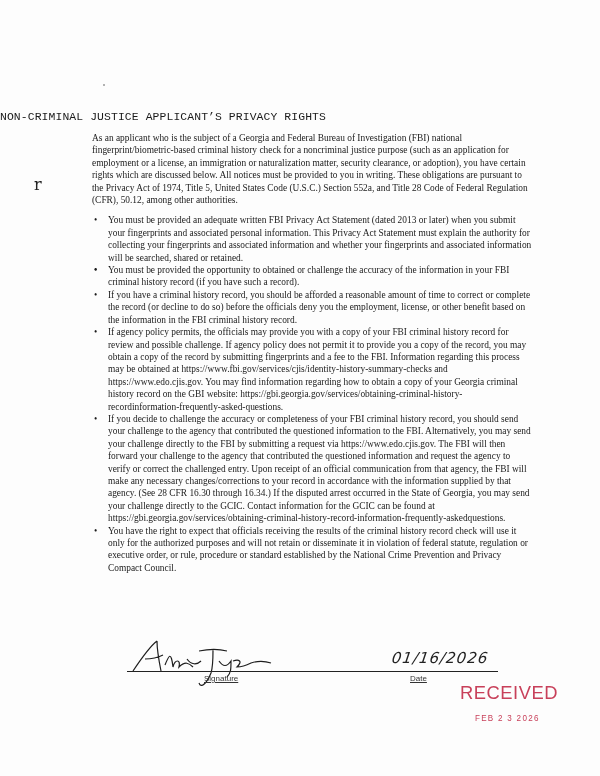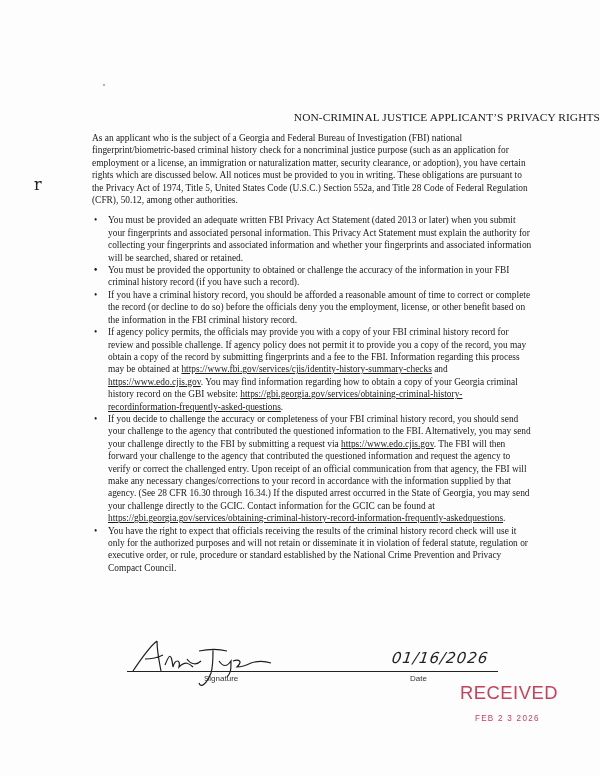--- a/index.html
+++ b/index.html
@@ -1,30 +1,30 @@
 <!DOCTYPE html>
 <html><head>
 <meta charset="utf-8">
 <style>
   html, body { margin: 0; padding: 0; background: #ffffff; }
   body { width: 600px; height: 776px; position: relative; overflow: hidden;
          font-family: "Liberation Serif", serif; color: #1a1a1a; }
   .page { position: absolute; left: 0; top: 0; width: 600px; height: 776px; background: #fdfdfd; }
   .stray-dot { position: absolute; left: 103px; top: 84px; width: 2px; height: 2px; background: #999; border-radius: 50%; }
   .margin-mark { position: absolute; left: 34px; top: 175px; font-size: 16px; color: #222; font-family: "DejaVu Serif", serif; }
-  .title { position: absolute; left: 0; width: 600px; top: 111px; text-align: right; font-size: 11.4px; letter-spacing: 0.1px; }
+  .title { position: absolute; left: 0; width: 600px; top: 111px; text-align: left; font-size: 11.4px; letter-spacing: 0.1px; font-family: Liberation Mono, monospace; }
   .content { position: absolute; left: 92px; top: 132px; width: 440px; font-size: 9.4px; line-height: 12.4px; }
   .intro { margin: 0 0 8px 0; }
   ul.rights { list-style: none; margin: 0; padding: 0; }
   ul.rights li { position: relative; padding-left: 16px; margin: 0; }
   ul.rights li .bullet { position: absolute; left: 2px; top: 0; }
-  a.link { color: #1a1a1a; text-decoration: underline; }
+  a.link { color: #1a1a1a; }
   .sigblock { position: absolute; left: 127px; top: 651px; width: 371px; height: 50px; }
   .sigline { position: absolute; left: 0; top: 20px; width: 371px; border-top: 1px solid #222; }
-  .sig-label { position: absolute; top: 23px; font-family: "Liberation Sans", sans-serif; font-size: 8px; color: #333; }
+  .sig-label { position: absolute; top: 23px; font-family: "Liberation Sans", sans-serif; font-size: 8px; color: #333; text-decoration: underline; }
   .sig-svg { position: absolute; left: 0; top: -14px; }
   .date-hand { position: absolute; left: 265px; top: -2px; font-family: "DejaVu Sans", sans-serif; font-style: italic; font-size: 15px; color: #222; letter-spacing: 1px; transform: skewX(-8deg); }
   .stamp-received { position: absolute; left: 461px; top: 683px; font-family: "Liberation Sans", sans-serif; font-size: 18px; color: #c8405a; letter-spacing: 0.5px; transform: scaleX(1.02); }
   .stamp-date { position: absolute; left: 475px; top: 712px; font-family: "Liberation Sans", sans-serif; font-size: 9.5px; color: #c8405a; letter-spacing: 1.5px; transform: scaleX(0.85); transform-origin: left; }
 </style>
 </head>
 <body>
 
 <div class="page">
   <div class="stray-dot"></div>

